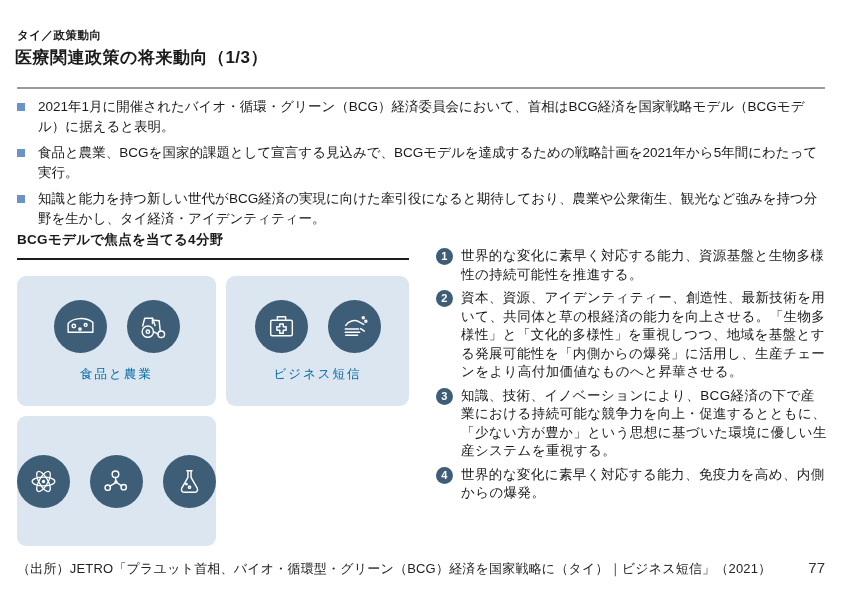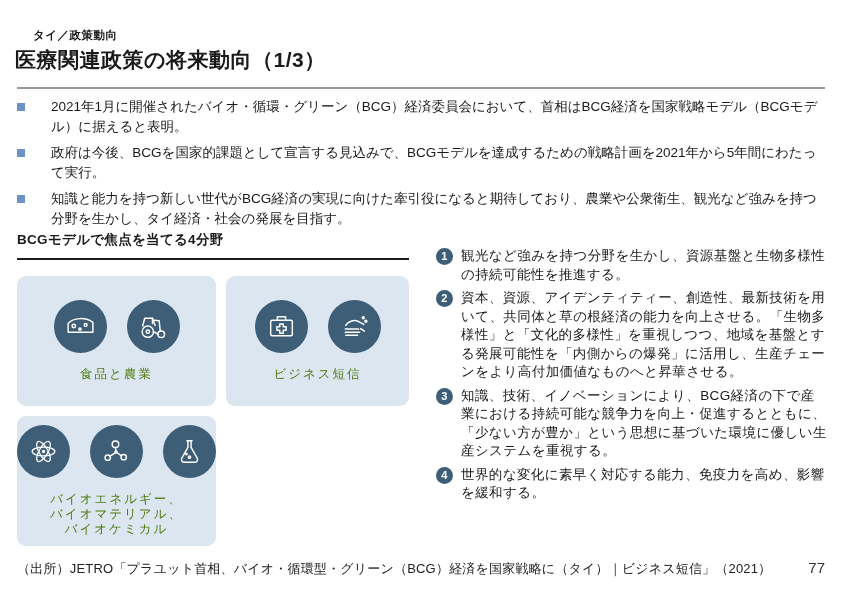--- a/index.html
+++ b/index.html
@@ -1,36 +1,36 @@
 <!DOCTYPE html>
 <html><head>
 <meta charset="utf-8">
 <style>
   html,body{margin:0;padding:0;background:#ffffff;}
   body{width:842px;height:595px;font-family:"Liberation Sans","DejaVu Sans",sans-serif;color:#1a1a1a;position:relative;overflow:hidden;}
   .page{position:absolute;inset:0;background:#ffffff;}
 
-  .eyebrow{position:absolute;left:17px;top:28px;font-size:11.5px;font-weight:700;letter-spacing:0.5px;margin-left:16px;}
-  .title{position:absolute;left:15px;top:46px;font-size:21px;font-weight:700;letter-spacing:0.5px;}
+  .eyebrow{position:absolute;left:17px;top:28px;font-size:11.5px;font-weight:700;letter-spacing:0.5px;}
+  .title{position:absolute;left:15px;top:46px;font-size:17px;font-weight:700;letter-spacing:0.5px;}
   .title-rule{position:absolute;left:17px;top:87px;width:808px;height:2px;background:#9a9a9a;}
 
   .bullets{position:absolute;left:17px;top:97px;width:812px;}
-  .bullet{display:flex;gap:26px;margin-bottom:6px;font-size:13.5px;line-height:20px;}
+  .bullet{display:flex;gap:13px;margin-bottom:6px;font-size:13.5px;line-height:20px;}
   .bullet .sq{width:8px;height:8px;background:#6b93c7;margin-top:6px;flex:0 0 auto;}
 
   .columns{position:absolute;left:17px;top:231px;width:810px;display:flex;gap:27px;}
   .col-left{width:395px;}
   .col-right{width:394px;}
   .col-heading{font-size:13.5px;font-weight:700;line-height:18px;padding-bottom:9px;border-bottom:2px solid #1c1c1c;letter-spacing:0.3px;}
 
   .focus-grid{margin-top:16px;display:grid;grid-template-columns:1fr 1fr;gap:10px;}
   .focus-box{height:130px;background:#dce6f1;border-radius:9px;display:flex;flex-direction:column;align-items:center;justify-content:center;gap:14px;}
   .icon-row{display:flex;gap:20px;}
   .icon-circle{width:53px;height:53px;border-radius:50%;background:#3e5e78;display:flex;align-items:center;justify-content:center;}
-  .box-label{font-size:12.5px;line-height:15px;text-align:center;letter-spacing:2px;color:#4d7c0f;}
+  .box-label{font-size:12.5px;line-height:15px;text-align:left;letter-spacing:2px;color:#0369a1;}
 
   .strategies{margin-top:16px;}
   .strategy{display:flex;gap:8px;margin-bottom:5px;font-size:13.5px;line-height:18.5px;letter-spacing:0.4px;}
   .badge{width:17px;height:17px;border-radius:50%;background:#3e5e78;color:#fff;font-size:11px;font-weight:700;display:flex;align-items:center;justify-content:center;flex:0 0 auto;margin-top:1px;}
 
   .source{position:absolute;left:17px;top:560px;font-size:13px;color:#222;letter-spacing:0.2px;}
   .pagenum{position:absolute;right:17px;top:559px;font-size:15px;color:#333;}
 </style>
 </head>
 <body>
@@ -41,25 +41,25 @@
   <div class="title">医療関連政策の将来動向（1/3）</div>
   <div class="title-rule"></div>
 
   <div class="bullets">
     <div class="bullet">
       <span class="sq"></span>
       <span>2021年1月に開催されたバイオ・循環・グリーン（BCG）経済委員会において、首相はBCG経済を国家戦略モデル（BCGモデル）に据えると表明。</span>
     </div>
     <div class="bullet">
       <span class="sq"></span>
-      <span>政府は今後、BCGを国家的課題として宣言する見込みで、BCGモデルを達成するための戦略計画を2021年から5年間にわたって実行。</span>
+      <span>食品と農業、BCGを国家的課題として宣言する見込みで、BCGモデルを達成するための戦略計画を2021年から5年間にわたって実行。</span>
     </div>
     <div class="bullet">
       <span class="sq"></span>
-      <span>知識と能力を持つ新しい世代がBCG経済の実現に向けた牽引役になると期待しており、農業や公衆衛生、観光など強みを持つ分野を生かし、タイ経済・社会の発展を目指す。</span>
+      <span>知識と能力を持つ新しい世代がBCG経済の実現に向けた牽引役になると期待しており、農業や公衆衛生、観光など強みを持つ分野を生かし、タイ経済・アイデンティティー。</span>
     </div>
   </div>
 
   <div class="columns">
 
     <section class="col-left">
       <div class="col-heading">BCGモデルで焦点を当てる4分野</div>
       <div class="focus-grid">
 
         <div class="focus-box">
@@ -138,48 +138,43 @@
             </span>
             <span class="icon-circle">
               <svg width="33" height="33" viewBox="0 0 32 32" fill="none" stroke="#fff" stroke-width="1.4" stroke-linecap="round" stroke-linejoin="round">
                 <path d="M13.5 5.5 H18.5"></path>
                 <path d="M14.5 5.5 V12 L8.5 22.5 C7.5 24.5 9 26.5 11 26.5 H21 C23 26.5 24.5 24.5 23.5 22.5 L17.5 12 V5.5"></path>
                 <circle cx="16" cy="21.5" r="1.1"></circle>
                   <circle cx="13" cy="18.5" r="0.7"></circle>
               </svg>
             </span>
           </div>
-          <div class="box-label">
-            <div>バイオエネルギー、</div>
-            <div>バイオマテリアル、</div>
-            <div>バイオケミカル</div>
-          </div>
         </div>
 
 
       </div>
     </section>
 
     <section class="col-right">
       <div class="strategies">
         <div class="strategy">
           <span class="badge">1</span>
-          <span>観光など強みを持つ分野を生かし、資源基盤と生物多様性の持続可能性を推進する。</span>
+          <span>世界的な変化に素早く対応する能力、資源基盤と生物多様性の持続可能性を推進する。</span>
         </div>
         <div class="strategy">
           <span class="badge">2</span>
           <span>資本、資源、アイデンティティー、創造性、最新技術を用いて、共同体と草の根経済の能力を向上させる。「生物多様性」と「文化的多様性」を重視しつつ、地域を基盤とする発展可能性を「内側からの爆発」に活用し、生産チェーンをより高付加価値なものへと昇華させる。</span>
         </div>
         <div class="strategy">
           <span class="badge">3</span>
           <span>知識、技術、イノベーションにより、BCG経済の下で産業における持続可能な競争力を向上・促進するとともに、「少ない方が豊か」という思想に基づいた環境に優しい生産システムを重視する。</span>
         </div>
         <div class="strategy">
           <span class="badge">4</span>
-          <span>世界的な変化に素早く対応する能力、免疫力を高め、影響を緩和する。</span>
+          <span>世界的な変化に素早く対応する能力、免疫力を高め、内側からの爆発。</span>
         </div>
       </div>
     </section>
 
   </div>
 
   <div class="source">（出所）JETRO「プラユット首相、バイオ・循環型・グリーン（BCG）経済を国家戦略に（タイ）｜ビジネス短信」（2021）</div>
   <div class="pagenum">77</div>
 
 </div>

